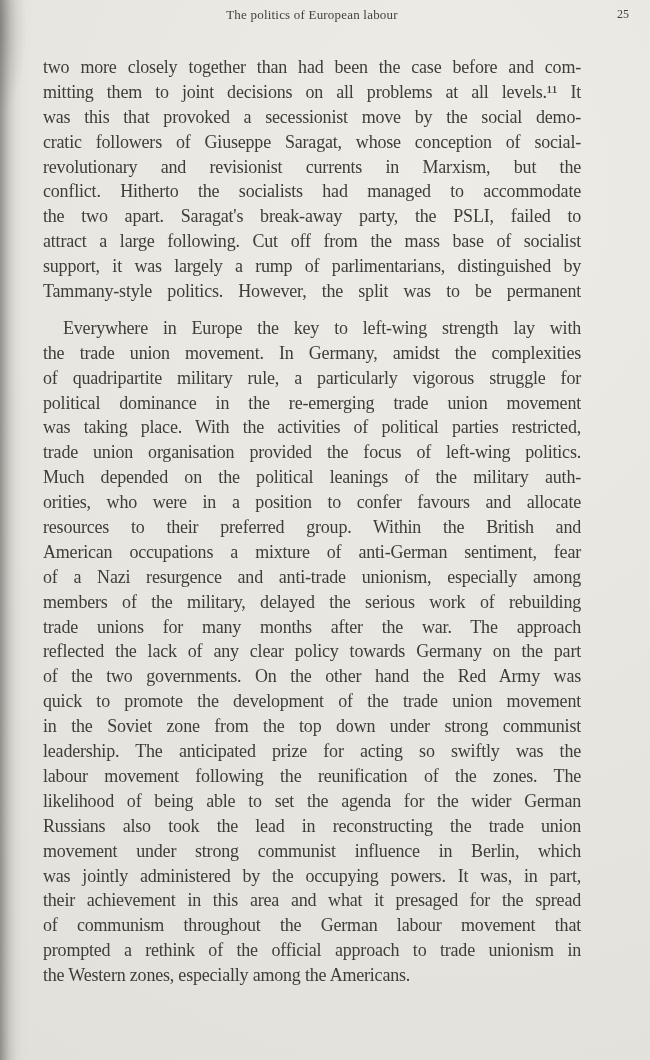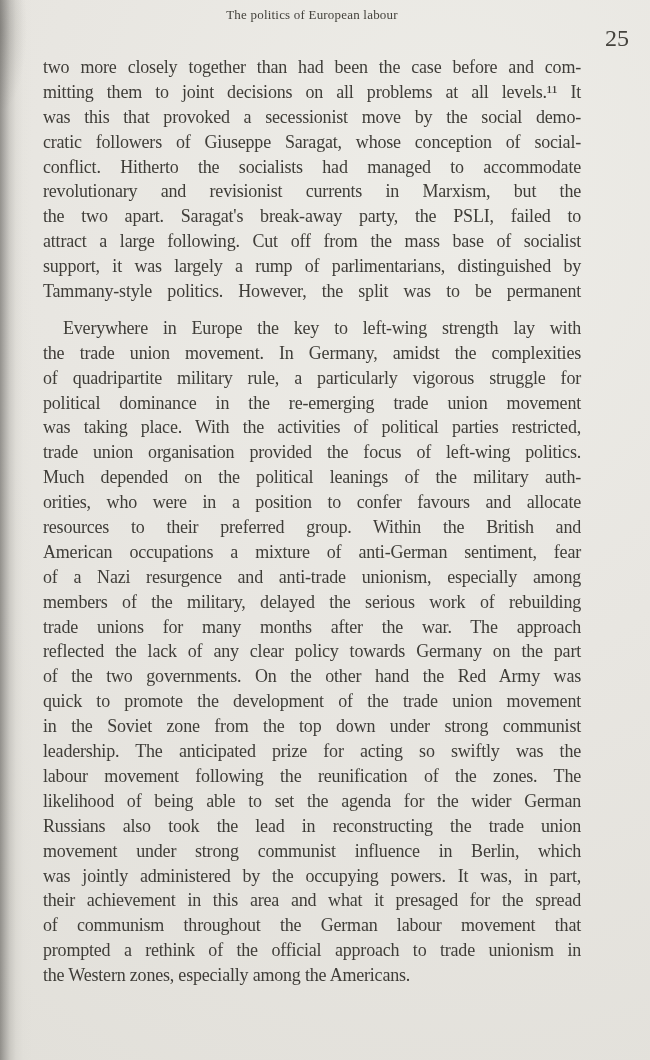--- a/index.html
+++ b/index.html
@@ -44,23 +44,22 @@
     top: 7px;
     text-align: center;
     font-size: 13px;
     letter-spacing: 0.2px;
     color: #44423c;
   }
   .page-number {
     position: absolute;
     right: 21px;
     top: 7px;
-    font-size: 24px;
+    font-size: 12px;
     color: #44423c;
-    margin-top: 18px;
   }
   .text-block {
     position: absolute;
     left: 31px;
     top: 43px;
     width: 562px;
     font-size: 18px;
     line-height: 24.9px;
     letter-spacing: -0.2px;
   }
@@ -88,22 +87,22 @@
   <div class="running-title">The politics of European labour</div>
 
   <div class="page-number">25</div>
 
   <div class="text-block" id="text-block">
       <div class="paragraph">
         <div class="line">two more closely together than had been the case before and com-</div>
         <div class="line">mitting them to joint decisions on all problems at all levels.¹¹ It</div>
         <div class="line">was this that provoked a secessionist move by the social demo-</div>
         <div class="line">cratic followers of Giuseppe Saragat, whose conception of social-</div>
+        <div class="line">revolutionary and revisionist currents in Marxism, but the</div>
         <div class="line">conflict. Hitherto the socialists had managed to accommodate</div>
-        <div class="line">revolutionary and revisionist currents in Marxism, but the</div>
         <div class="line">the two apart. Saragat's break-away party, the PSLI, failed to</div>
         <div class="line">attract a large following. Cut off from the mass base of socialist</div>
         <div class="line">support, it was largely a rump of parlimentarians, distinguished by</div>
         <div class="line">Tammany-style politics. However, the split was to be permanent</div>
       </div>
       <div class="paragraph">
         <div class="line first-line">Everywhere in Europe the key to left-wing strength lay with</div>
         <div class="line">the trade union movement. In Germany, amidst the complexities</div>
         <div class="line">of quadripartite military rule, a particularly vigorous struggle for</div>
         <div class="line">political dominance in the re-emerging trade union movement</div>

